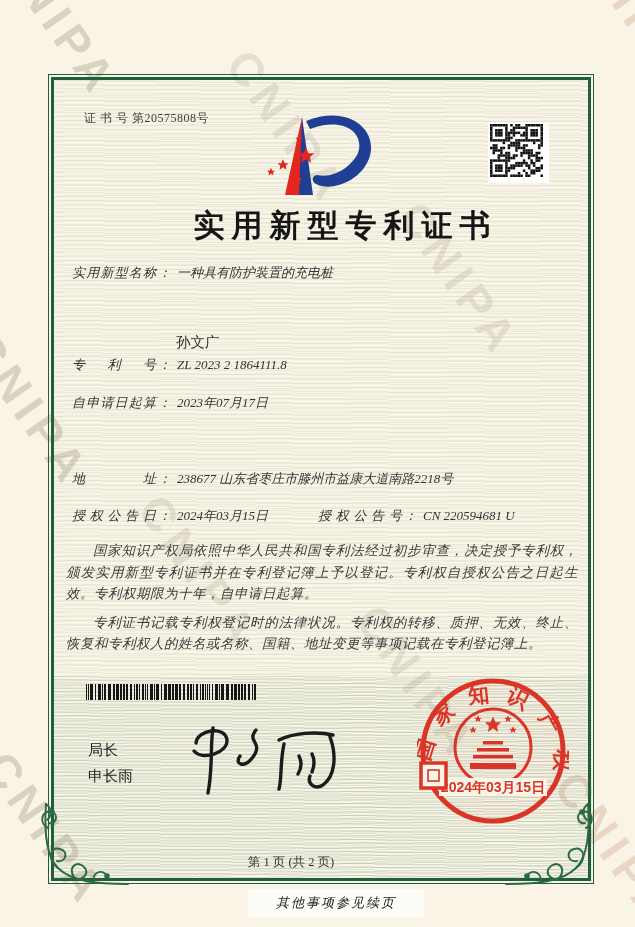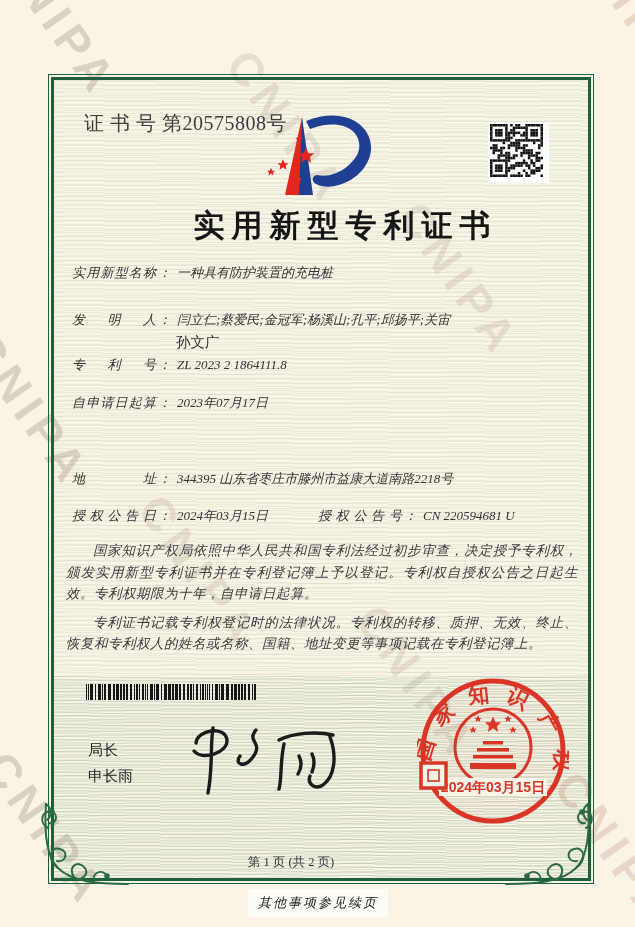--- a/index.html
+++ b/index.html
@@ -26,21 +26,21 @@
   
   .frame{position:absolute;left:48px;top:74px;width:544px;height:808px;z-index:3;
       border:1.5px solid #215e3e;}
   .frame-inner{position:absolute;inset:2px;border:3px solid #215e3e;}
 
   .ornament{position:absolute;z-index:4;}
 
   .content{position:absolute;inset:0;z-index:5;}
   .content > div{position:absolute;}
 
-  .cert-no{left:84px;top:110px;font-size:20px;color:#3d3d3d;letter-spacing:.5px;}
+  .cert-no{left:84px;top:110px;font-size:12px;color:#3d3d3d;letter-spacing:.5px;}
   .logo{left:266px;top:111px;}
   .qr{left:488px;top:122px;width:57px;height:57px;background:#fff;padding:2px;}
   .title{left:0;top:205px;width:635px;text-align:center;font-size:31px;font-weight:700;
          color:#151515;letter-spacing:7px;padding-left:28px;}
 
   .row{left:72px;font-size:13px;color:#333;white-space:nowrap;font-style:italic;}
   .flabel{display:inline-block;width:84px;text-align:justify;text-align-last:justify;vertical-align:top;}
   .colon{margin:0 6px 0 2px;}
   .row2col .pair2{position:absolute;left:246px;top:0;white-space:nowrap;}
   .inv-line2{left:176px;font-size:14.5px;color:#333;}
@@ -49,21 +49,21 @@
          font-style:italic;text-align:justify;}
   .paras p{margin:0 0 7px 0;text-indent:2em;letter-spacing:.5px;}
 
   .barcode{left:86px;top:684px;}
   .signer-title{left:88px;top:741px;font-family:"Liberation Sans",sans-serif;font-size:15px;color:#222;}
   .signer-name{left:88px;top:767px;font-family:"Liberation Sans",sans-serif;font-size:15px;color:#222;}
   .signature{left:180px;top:716px;}
   .seal{left:417px;top:675px;opacity:.93;}
 
   .page-number{left:0;top:854px;width:582px;text-align:center;font-size:12.5px;color:#333;}
-  .footer-note{left:248px;top:889px;width:140px;background:#fdfcf6;padding:5px 0;
+  .footer-note{left:248px;top:889px;width:140px;background:#fdfcf6;padding:5px 18px;
        text-align:center;font-size:13px;letter-spacing:2px;color:#222;font-style:italic;}
 </style>
 </head>
 <body>
 
 <div class="page">
 
   <span class="wm" style="left:-30px;top:-8px;">CNIPA</span>
   <span class="wm pink" style="left:540px;top:-28px;">CNIPA</span>
   <span class="wm faint" style="left:200px;top:100px;">CNIPA</span>
@@ -372,36 +372,33 @@
           <rect x="50.48" y="50.48" width="2.52" height="2.52" fill="#111"></rect>
         </svg>
     </div>
 
     <div class="title">实用新型专利证书</div>
 
     <div class="row" style="top:264px;">
       <span class="flabel">实用新型名称</span><span class="colon">：</span><span class="fvalue">一种具有防护装置的充电桩</span>
     </div>
 
-    <div class="row" style="top:311px;">
-      <span class="flabel">发明人</span><span class="colon">：</span><span class="fvalue">闫立仁;蔡爱民;金冠军;杨溪山;孔平;邱扬平;关宙</span>
-    </div>
     <div class="inv-line2" style="top:333px;">孙文广</div>
 
     <div class="row" style="top:356px;">
       <span class="flabel">专利号</span><span class="colon">：</span><span class="fvalue">ZL 2023 2 1864111.8</span>
     </div>
 
     <div class="row" style="top:394px;">
       <span class="flabel">自申请日起算</span><span class="colon">：</span><span class="fvalue">2023年07月17日</span>
     </div>
 
 
     <div class="row" style="top:470px;">
-      <span class="flabel">地址</span><span class="colon">：</span><span class="fvalue">344395 山东省枣庄市滕州市益康大道南路2218号</span>
+      <span class="flabel">地址</span><span class="colon">：</span><span class="fvalue">238677 山东省枣庄市滕州市益康大道南路2218号</span>
     </div>
 
     <div class="row row2col" style="top:507px;">
       <span>
         <span class="flabel">授权公告日</span><span class="colon">：</span><span class="fvalue">2024年03月15日</span>
       </span>
       <span class="pair2">
         <span class="flabel">授权公告号</span><span class="colon">：</span><span class="fvalue">CN 220594681 U</span>
       </span>
     </div>

